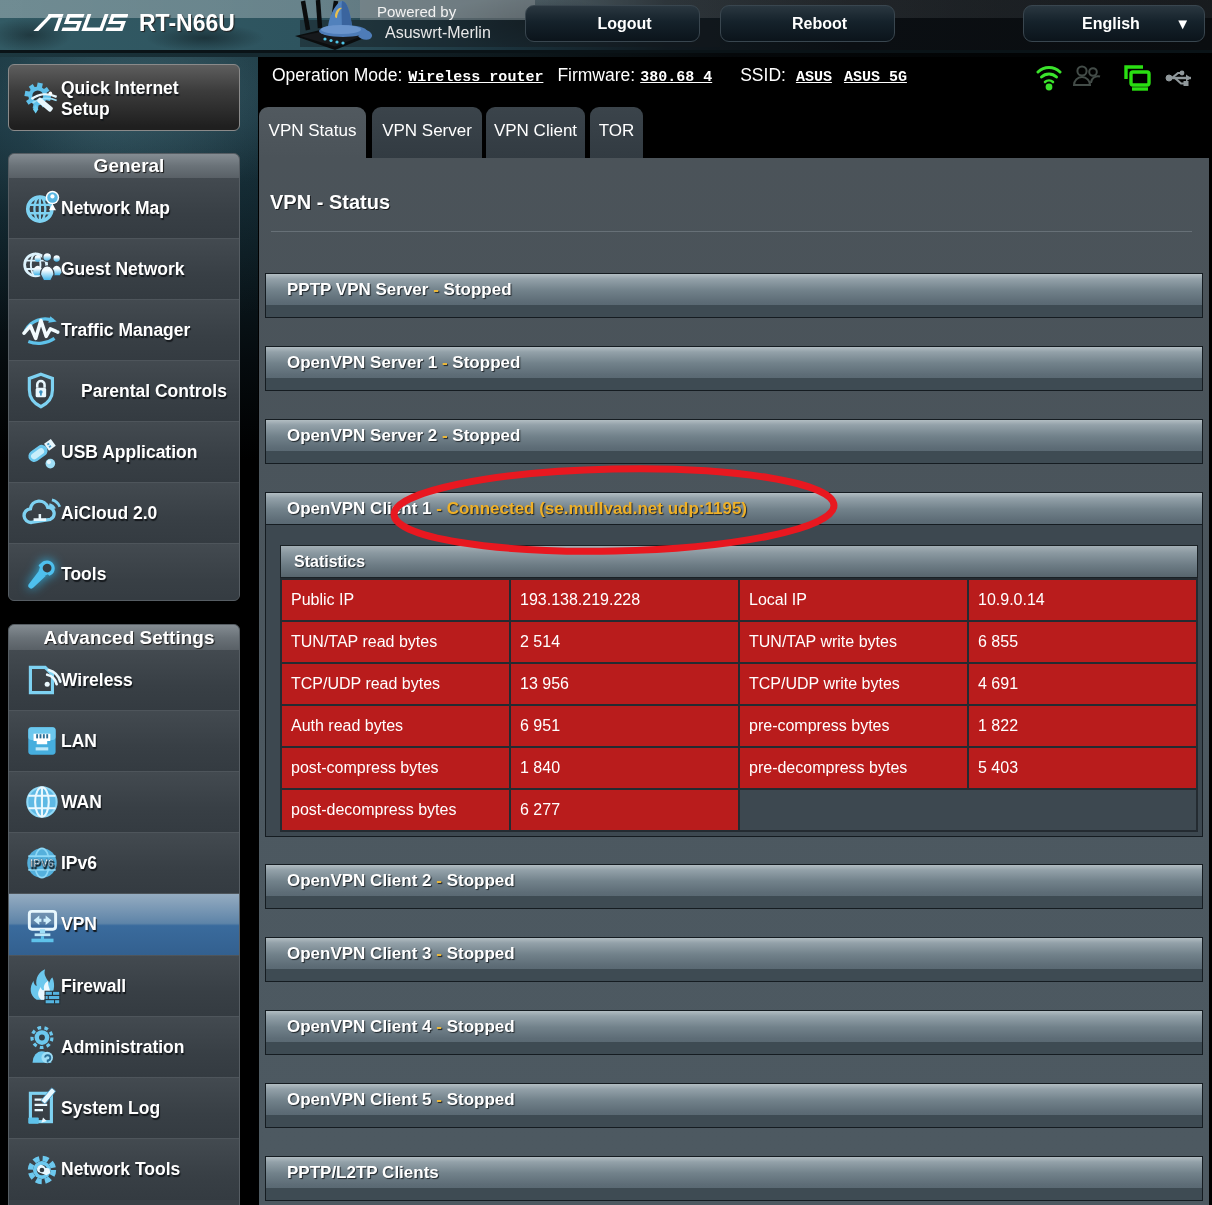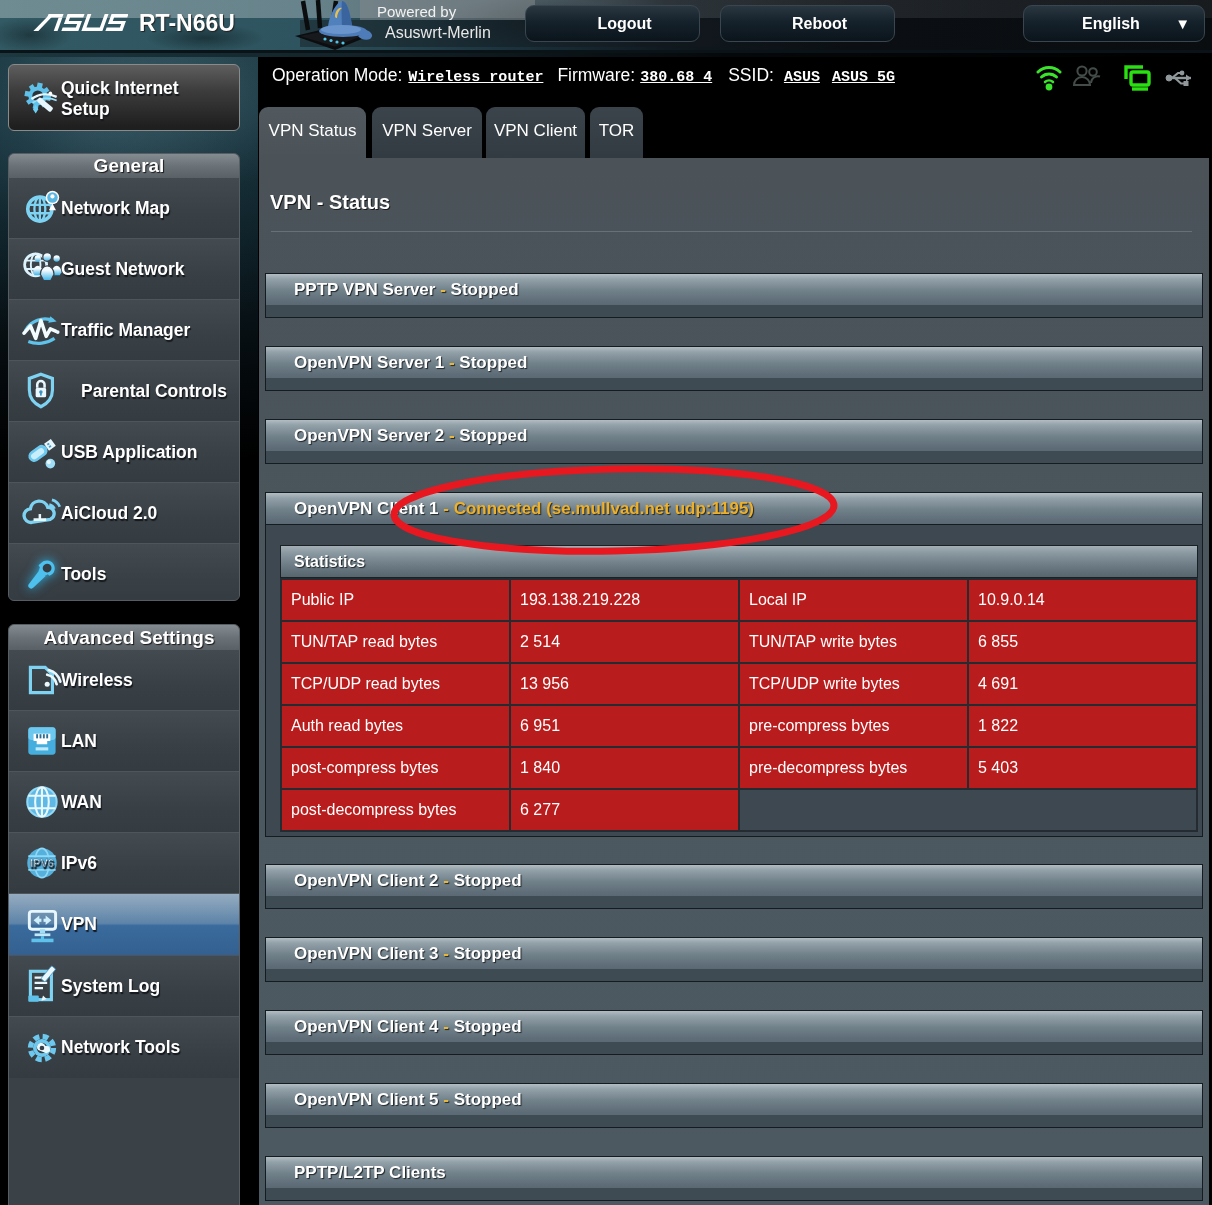--- a/index.html
+++ b/index.html
@@ -37,21 +37,21 @@
 
 #blackzone{position:absolute;left:258px;top:53px;width:954px;height:1152px;background:#000;}
 #panel{position:absolute;left:259px;top:158px;width:950px;height:1047px;
   background:linear-gradient(to bottom,#4b5359 0px,#4a545b 300px,#4c5860 600px,#4d5961 1000px);}
 .tab{position:absolute;top:107px;height:51px;border-radius:9px 9px 0 0;background:linear-gradient(#3b444b,#323b42);color:#fff;font-size:17px;text-align:center;box-sizing:border-box;padding-top:14px;}
 .tabon{background:linear-gradient(#51595f,#4b5359);}
 #vpnstatus-h{position:absolute;left:270px;top:191px;font-size:20px;font-weight:bold;color:#fff;text-shadow:1px 1px 0 #16181a;}
 #hr1{position:absolute;left:271px;top:231px;width:921px;height:1px;background:#677077;}
 .bar{position:absolute;left:265px;width:938px;height:33px;box-sizing:border-box;border:1px solid #151c21;
  background:linear-gradient(#b2bdc2 0%,#93a1a9 16%,#72828b 52%,#5e6d77 88%,#5a6973 100%);
- color:#fff;font-weight:bold;font-size:17px;line-height:31px;padding-left:28px;text-shadow:1px 1px 1px #20262a;}
+ color:#fff;font-weight:bold;font-size:17px;line-height:31px;padding-left:21px;text-shadow:1px 1px 1px #20262a;}
 .strip{position:absolute;left:265px;width:938px;height:13px;box-sizing:border-box;border:1px solid #151c21;border-top:none;background:#3e4b53;}
 .dash{color:#e8b63a;}
 .conn{color:#eeb028;}
 #cbody{position:absolute;left:265px;top:525px;width:938px;height:312px;box-sizing:border-box;border:1px solid #151c21;border-top:none;background:#3d4850;}
 #stattbl{position:absolute;left:280px;top:545px;width:918px;}
 #stathead{height:33px;box-sizing:border-box;border:1px solid #1a2125;background:linear-gradient(#a3afb5 0%,#8b99a1 22%,#6e7d86 60%,#57656d 100%);color:#fff;font-weight:bold;font-size:16px;line-height:31px;padding-left:13px;text-shadow:1px 1px 1px #20262a;}
 table.st{border-collapse:collapse;width:918px;table-layout:fixed;}
 table.st td{height:40px;border:2px solid #242b31;color:#fff;font-size:16px;padding:0 0 0 9px;}
 td.lc{background:#b91c1c;}
 td.vc{background:#b91c1c;}
@@ -104,21 +104,21 @@
  </svg>
  <div class="hbtn" style="left:525px;width:175px;">Logout</div>
  <div class="hbtn" style="left:720px;width:175px;">Reboot</div>
  <div class="hbtn" style="left:1023px;width:182px;">
       <span style="margin-right:30px;">English</span>
       <span style="position:absolute;right:14px;font-size:15px;">▼</span>
     </div>
 </div>
 
 <div class="abs" style="left:272px;top:65px;color:#fff;font-size:17.5px;white-space:nowrap;">
- Operation Mode:<span class="mono" style="margin-left:6px;">Wireless&nbsp;router</span><span style="margin-left:14px;">Firmware:</span><span class="mono" style="margin-left:5px;">380.68_4</span><span style="margin-left:16px;">SSID:</span><span class="mono" style="margin-left:10px;">ASUS</span><span class="mono" style="margin-left:12px;">ASUS_5G</span>
+ Operation Mode:<span class="mono" style="margin-left:6px;">Wireless&nbsp;router</span><span style="margin-left:14px;">Firmware:</span><span class="mono" style="margin-left:5px;">380.68_4</span><span style="margin-left:28px;">SSID:</span><span class="mono" style="margin-left:10px;">ASUS</span><span class="mono" style="margin-left:12px;">ASUS_5G</span>
 </div>
 
 <svg class="abs" style="left:1036px;top:63px;" width="160" height="30" viewBox="0 0 160 30">
  <g stroke="#3be32c" fill="none" stroke-linecap="round">
   <path d="M2 9 A 16 16 0 0 1 24 9" stroke-width="3"></path>
   <path d="M5.5 14 A 11 11 0 0 1 20.5 14" stroke-width="3"></path>
   <path d="M9 19 A 6 6 0 0 1 17 19" stroke-width="2.6"></path>
  </g>
  <circle cx="13" cy="24" r="3.4" fill="#3be32c"></circle>
  <g stroke="#434c48" stroke-width="2" fill="none">
@@ -395,20 +395,46 @@
   <rect x="14" y="12.5" width="11" height="2" fill="#cfeffc" opacity="0"></rect>
   <rect x="17" y="25" width="5" height="4" fill="#9fdef6"></rect>
   <rect x="12" y="29" width="15" height="2.6" fill="#bfe8f8"></rect>
   <rect x="18" y="31.6" width="3" height="4" fill="#5ec2ea"></rect>
   <rect x="9" y="34" width="21" height="3.4" fill="#5ec2ea"></rect>
  </svg>
       <span class="lbl">VPN</span>
     </div>
  <div class="sitem" style="height:60px;">
       <svg class="sic" width="40" height="42" viewBox="0 0 40 42">
+  <path d="M14 34 C7 30 7 22 11 16 C11 20 14 21 14 21 C12 13 17 7 22 5 C20 11 24 14 26 18 C27 14 29 13 29 13 C32 20 31 29 24 34 Z" fill="#6cc8ee"></path>
+  <path d="M18 34 C14 30 15 26 18 22 C18 25 21 26 21 24 C20 20 23 17 25 16 C24 20 27 24 27 28 C27 31 25 33 22 34 Z" fill="#eaf8fe"></path>
+  <g fill="#55b4e0" stroke="#273238" stroke-width="1">
+   <rect x="22" y="26" width="14" height="4"></rect>
+          <rect x="22" y="30" width="14" height="4"></rect>
+          <rect x="22" y="34" width="14" height="4"></rect>
+  </g>
+  <path d="M29 26 v4 M25 30 v4 M31 34 v4" stroke="#273238" stroke-width="1"></path>
+ </svg>
+      <span class="lbl">Firewall</span>
+    </div>
+ <div class="sitem" style="height:60px;">
+      <svg class="sic" width="40" height="42" viewBox="0 0 40 42">
+  <g fill="#6cc8ee">
+   <circle cx="19" cy="12" r="7"></circle>
+   <circle cx="19" cy="12" r="9.5" fill="none" stroke="#6cc8ee" stroke-width="3" stroke-dasharray="3.5 3.2"></circle>
+   <circle cx="19" cy="12" r="2.8" fill="#343d43"></circle>
+   <path d="M10 36 a9 11 0 0 1 18 0 Z"></path>
+  </g>
+  <circle cx="24" cy="31" r="5.5" fill="#9fdef6"></circle>
+  <path d="M22 31 a2.5 2.5 0 1 1 2.5 2.8 v2" stroke="#2a6e96" stroke-width="1.8" fill="none"></path>
+ </svg>
+      <span class="lbl">Administration</span>
+    </div>
+ <div class="sitem" style="height:60px;">
+      <svg class="sic" width="40" height="42" viewBox="0 0 40 42">
   <rect x="8" y="7" width="20" height="27" fill="none" stroke="#7ed2f2" stroke-width="3"></rect>
   <path d="M12 13 h12 M12 18 h12 M12 23 h8" stroke="#eaf8fe" stroke-width="2.2"></path>
   <rect x="18" y="14" width="16" height="5" rx="1" transform="rotate(-50 18 14)" fill="#eaf8fe" stroke="#4a9cc8" stroke-width="0.8"></rect>
   <path d="M20 30 l-1.5 5 l5 -1.6 Z" fill="#eaf8fe"></path>
   <rect x="6" y="30" width="10" height="6" rx="1" fill="#5ec2ea"></rect>
  </svg>
       <span class="lbl">System Log</span>
     </div>
  <div class="sitem" style="height:61px;">
       <svg class="sic" width="40" height="42" viewBox="0 0 40 42">

